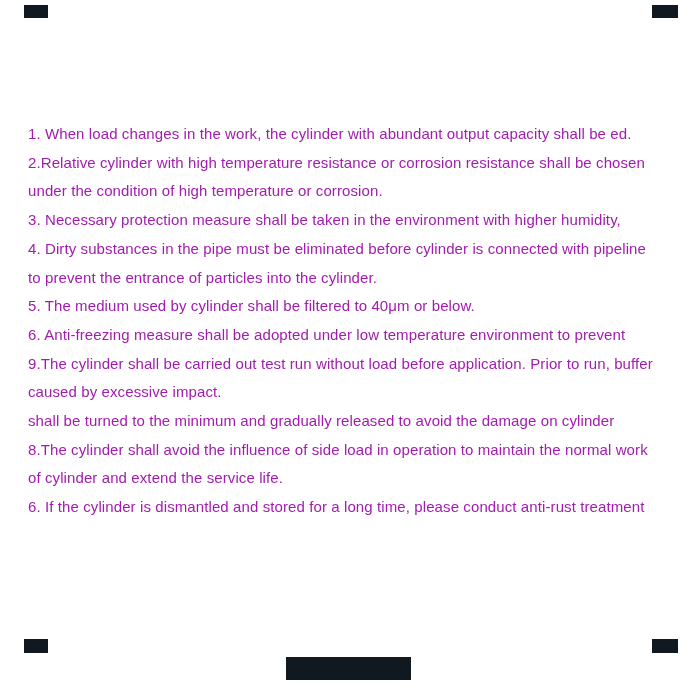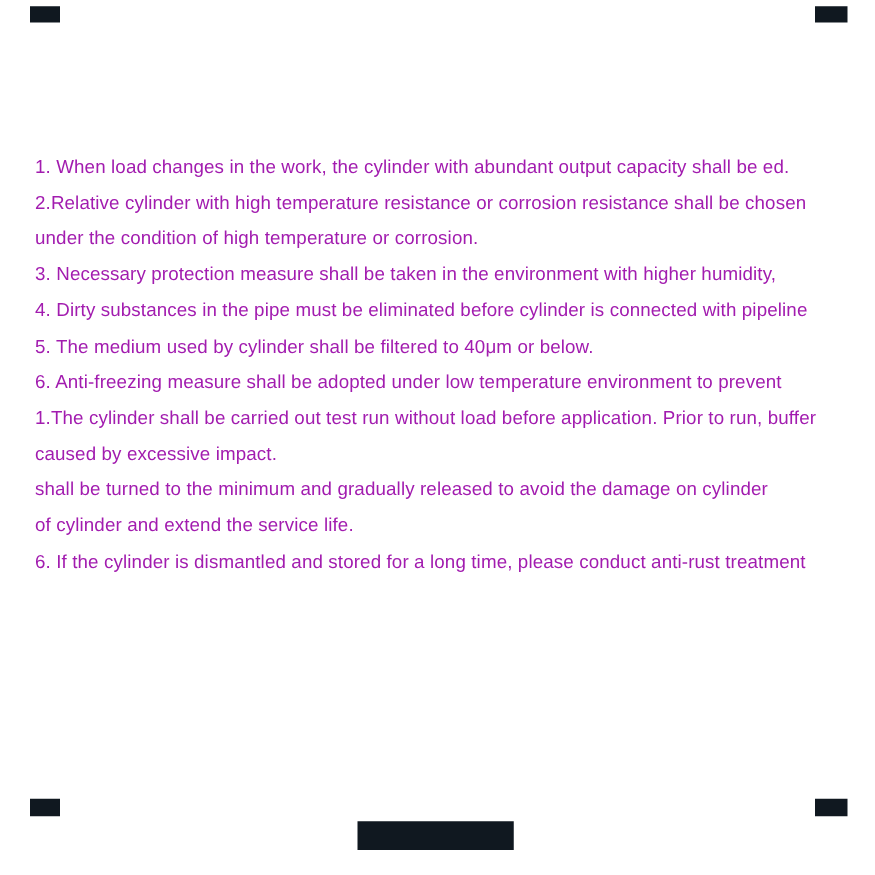--- a/index.html
+++ b/index.html
@@ -42,25 +42,27 @@
 
   <div class="mark mark-tl"></div>
   <div class="mark mark-tr"></div>
 
   <div class="text-block">
     <div class="line">1. When load changes in the work, the cylinder with abundant output capacity shall be ed.</div>
     <div class="line">2.Relative cylinder with high temperature resistance or corrosion resistance shall be chosen</div>
     <div class="line">under the condition of high temperature or corrosion.</div>
     <div class="line">3. Necessary protection measure shall be taken in the environment with higher humidity,</div>
     <div class="line">4. Dirty substances in the pipe must be eliminated before cylinder is connected with pipeline</div>
+    <div class="line">to prevent the entrance of particles into the cylinder.</div>
     <div class="line">5. The medium used by cylinder shall be filtered to 40μm or below.</div>
     <div class="line">6. Anti-freezing measure shall be adopted under low temperature environment to prevent</div>
-    <div class="line">1.The cylinder shall be carried out test run without load before application. Prior to run, buffer</div>
+    <div class="line">9.The cylinder shall be carried out test run without load before application. Prior to run, buffer</div>
     <div class="line">caused by excessive impact.</div>
     <div class="line">shall be turned to the minimum and gradually released to avoid the damage on cylinder</div>
+    <div class="line">8.The cylinder shall avoid the influence of side load in operation to maintain the normal work</div>
     <div class="line">of cylinder and extend the service life.</div>
     <div class="line">6. If the cylinder is dismantled and stored for a long time, please conduct anti-rust treatment</div>
   </div>
 
   <div class="mark mark-bl"></div>
   <div class="mark mark-br"></div>
   <div class="mark mark-bar"></div>
 
 </div>
 

